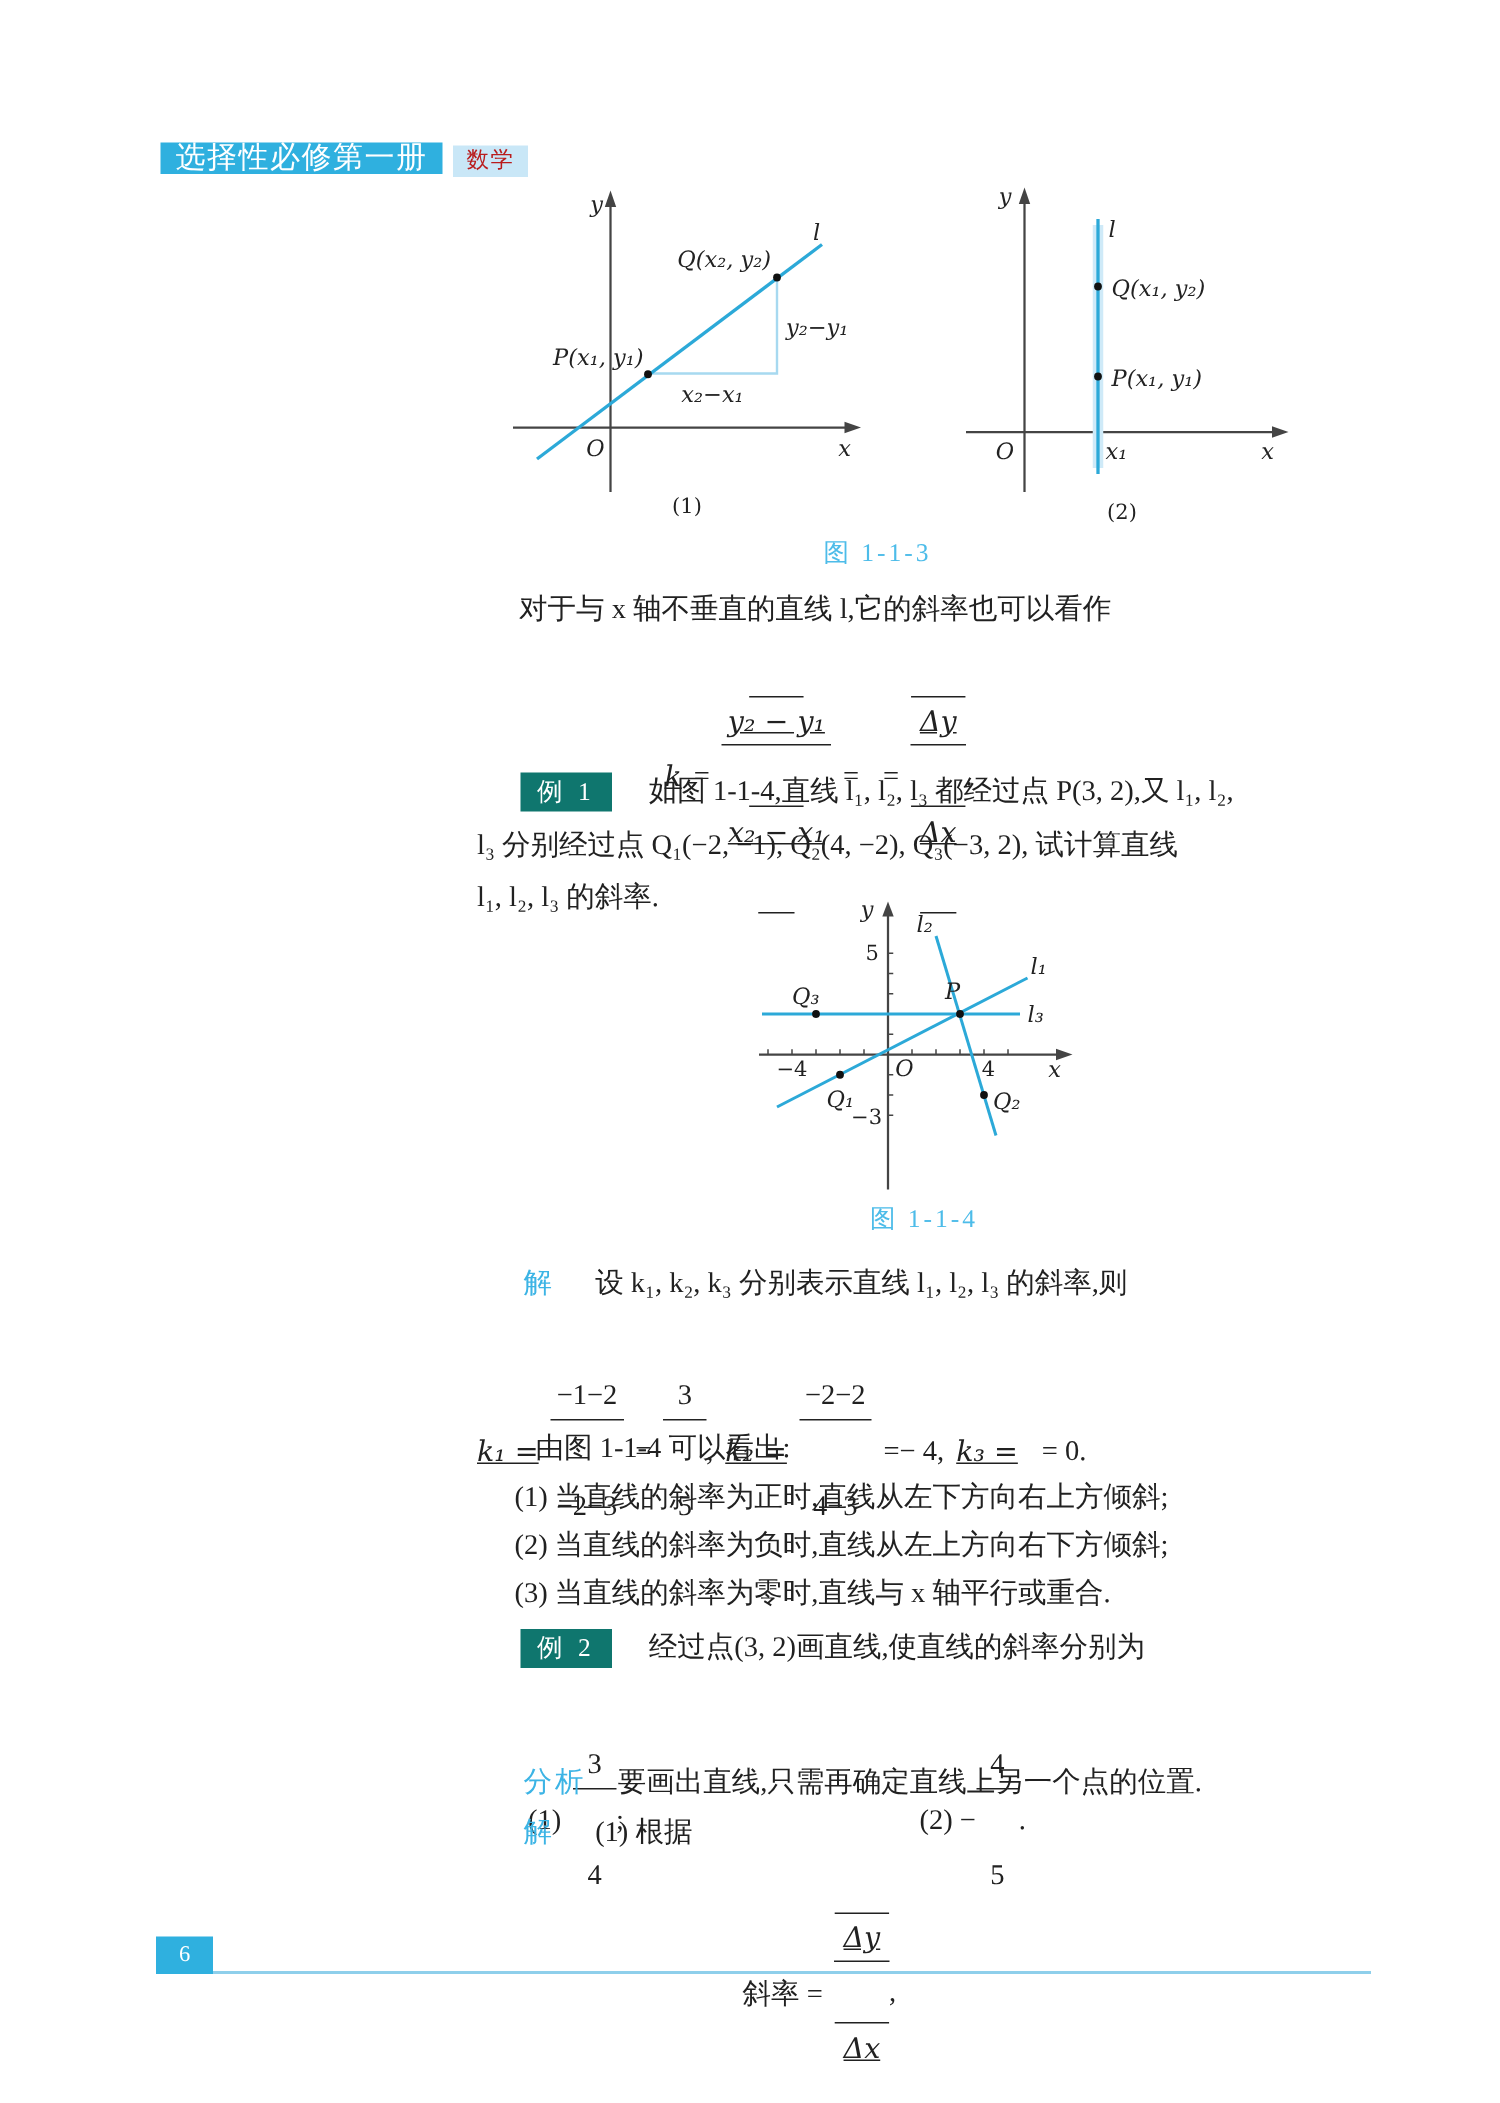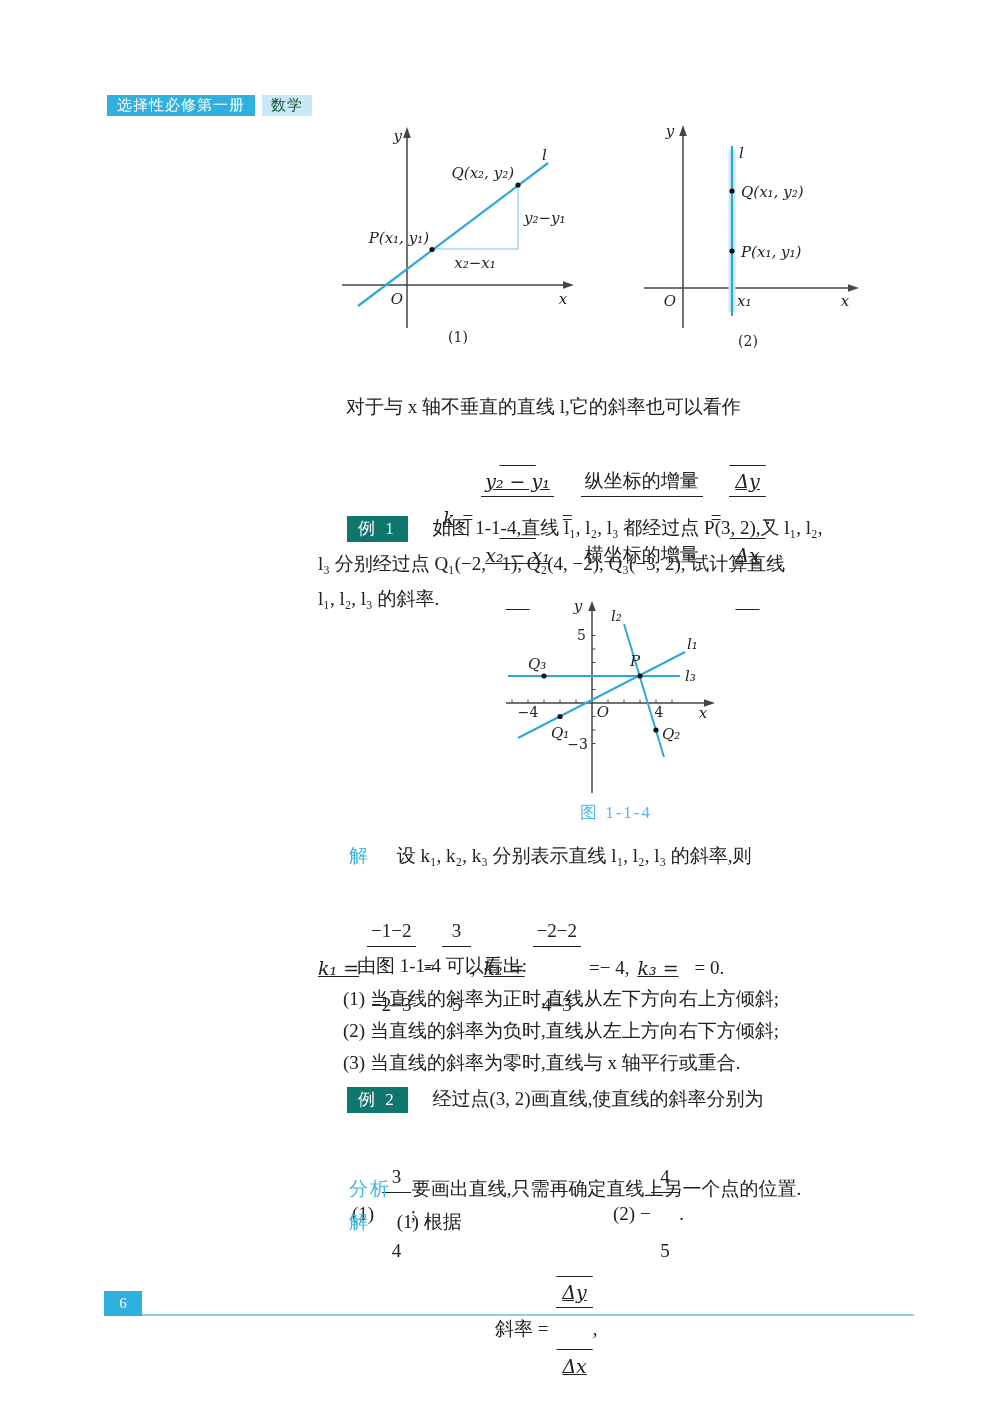--- a/index.html
+++ b/index.html
@@ -1,21 +1,21 @@
 <!DOCTYPE html>
 <html><head>
 <meta charset="utf-8">
 <style>
   html,body{margin:0;padding:0;background:#e8e8e8;}
   .page{position:relative;width:1000px;height:1402px;background:#ffffff;margin:0 auto;
         font-family:"Liberation Serif","DejaVu Serif",serif;color:#212121;overflow:hidden;}
   .abs{position:absolute;}
   
-  .tag1{background:#2FB0DF;color:#fff;font-size:15px;line-height:21px;padding:0 10px;display:inline-block;letter-spacing:1px;}
-  .tag2{background:#C9E7F7;color:#14532d;font-size:15px;line-height:21px;padding:0 9px;display:inline-block;margin-left:7px;letter-spacing:1px;}
+  .tag1{background:#2FB0DF;color:#fff;font-size:20px;line-height:21px;padding:0 10px;display:inline-block;letter-spacing:1px;}
+  .tag2{background:#C9E7F7;color:#b91c1c;font-size:15px;line-height:21px;padding:0 9px;display:inline-block;margin-left:7px;letter-spacing:1px;}
   
   .body-text{font-size:19px;line-height:31px;color:#212121;}
   .caption{color:#4DBCE9;font-size:17px;letter-spacing:2px;text-align:center;}
   .badge{background:#0f766e;color:#fff;font-size:17px;line-height:26px;padding:0 11px;display:inline-block;letter-spacing:3px;}
   .cyanlabel{color:#3CB4E5;letter-spacing:2px;}
   .it{font-style:italic;font-family:"DejaVu Serif",serif;text-decoration:underline;}
   
   .fline{display:flex;align-items:center;font-size:19px;}
   .fline > span{white-space:pre;}
   .frac{display:inline-block;text-align:center;vertical-align:middle;}
@@ -70,39 +70,36 @@
     <text x="40" y="20" text-anchor="middle" class="var">y</text>
     <text x="215" y="190" text-anchor="middle" class="var">x</text>
     <text x="40" y="190" text-anchor="middle" class="var">O</text>
     <text x="109" y="42" class="var">l</text>
     <text x="111" y="81" class="var">Q(x₁, y₂)</text>
     <text x="111" y="141" class="var">P(x₁, y₁)</text>
     <text x="107" y="190" class="var">x₁</text>
     <text x="118" y="230" text-anchor="middle" class="upright">(2)</text>
   </svg>
 
+  <div class="abs caption" style="left:445px;top:357px;width:280px;">图 1-1-3</div>
 
   <div class="abs body-text" style="left:318px;top:391px;width:625px;text-indent:28px;">对于与 x 轴不垂直的直线 l,它的斜率也可以看作</div>
 
   <div class="abs fline" style="left:443px;top:424px;">
     <span class="it">k</span>
     <span class="gap"></span>
       <span>=</span>
       <span class="gap"></span>
     <span class="frac it">
       <span class="num">y₂ − y₁</span>
       <span class="den">x₂ − x₁</span>
     </span>
     <span class="gap"></span>
       <span>=</span>
       <span class="gap"></span>
-    <span class="frac">
-      <span class="num">纵坐标的增量</span>
-      <span class="den">横坐标的增量</span>
-    </span>
     <span class="gap"></span>
       <span>=</span>
       <span class="gap"></span>
     <span class="frac it">
       <span class="num">Δy</span>
       <span class="den">Δx</span>
     </span>
     <span>.</span>
   </div>
 

